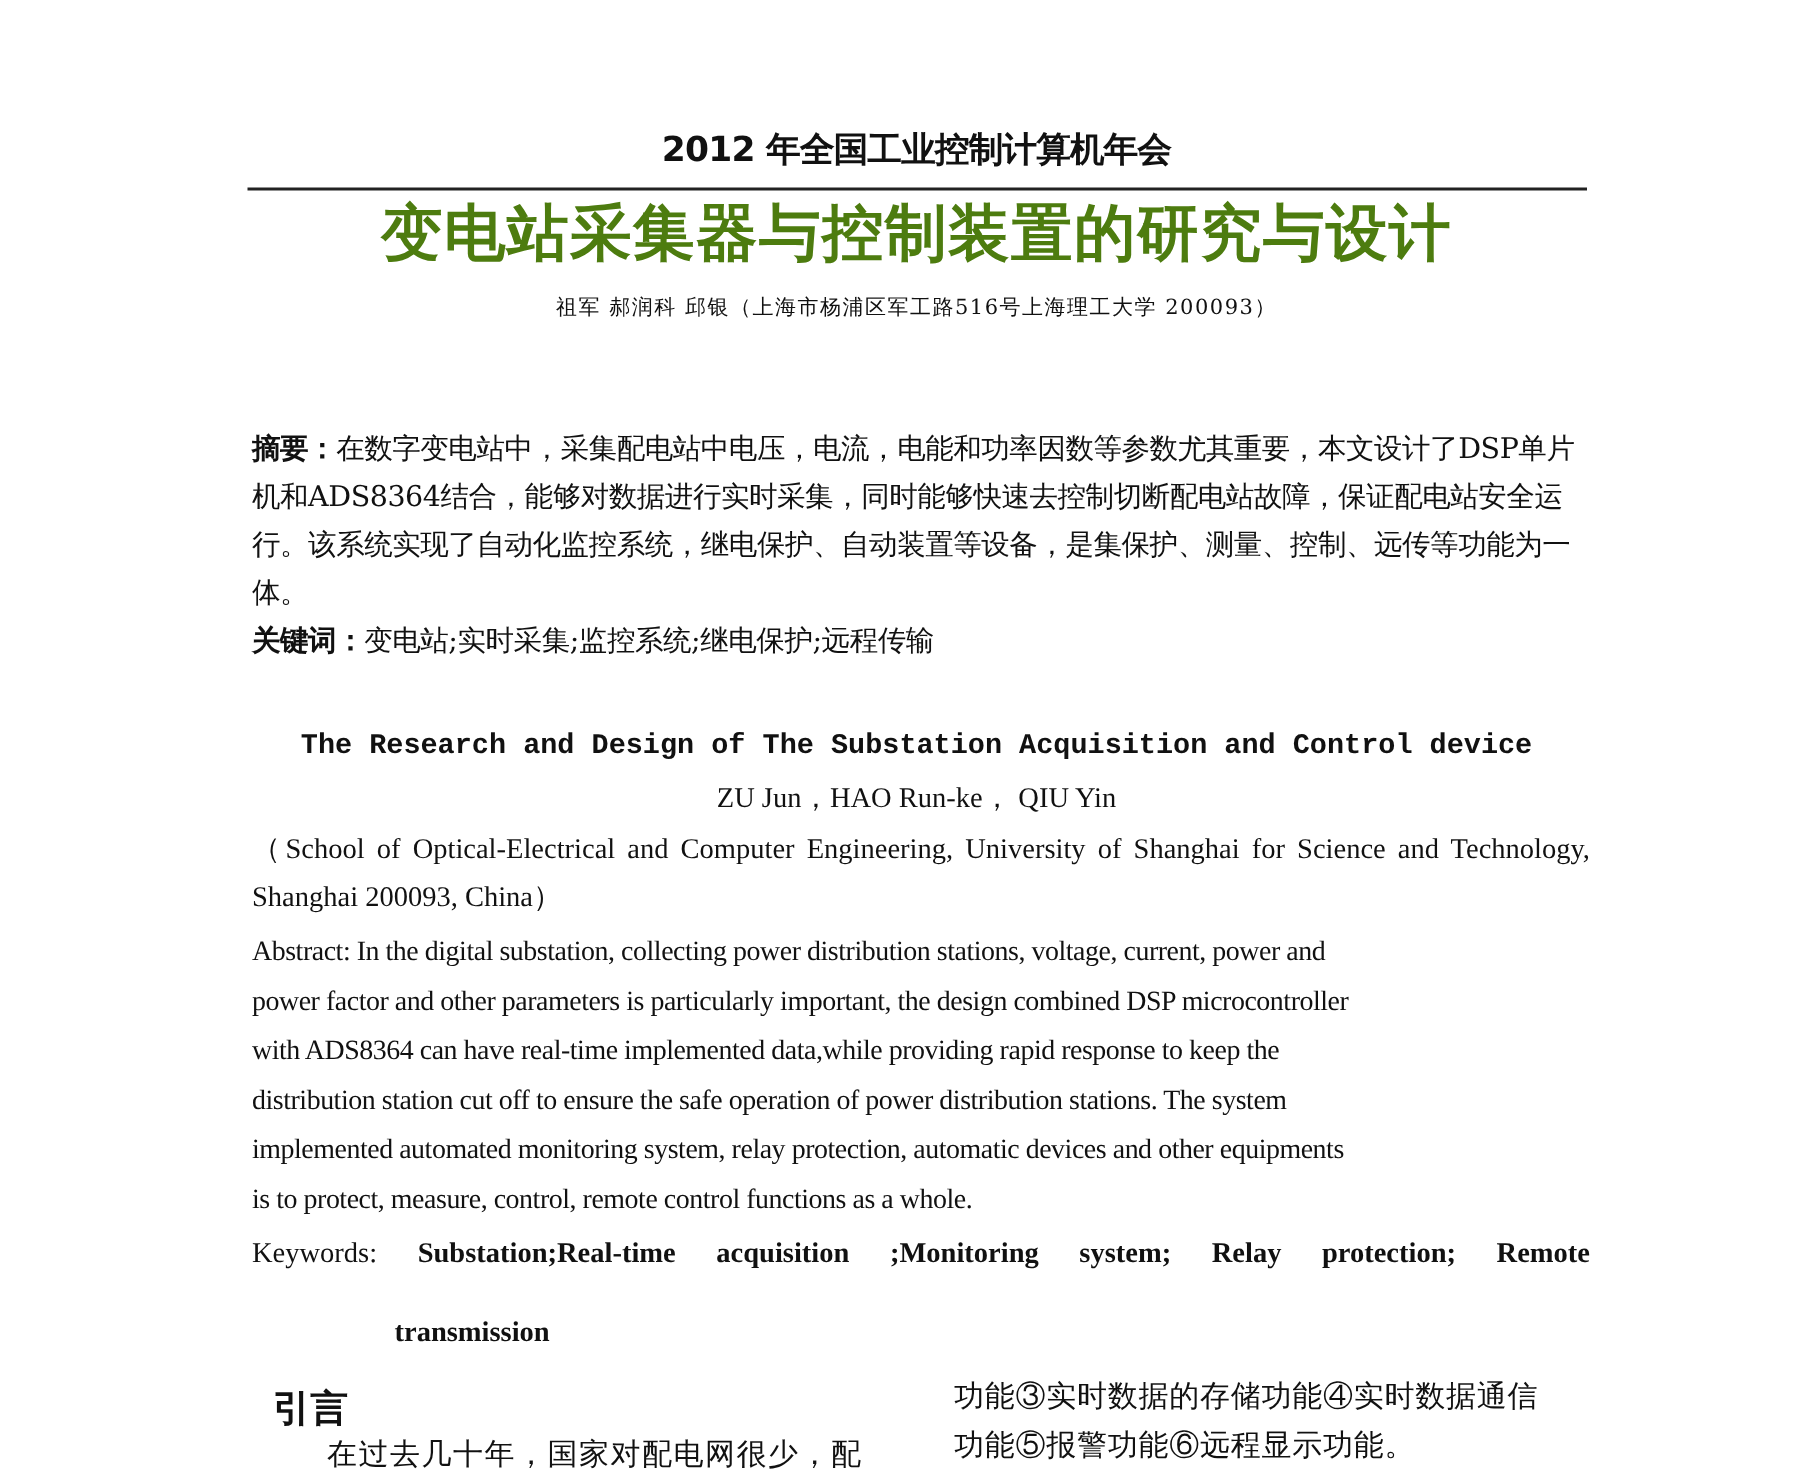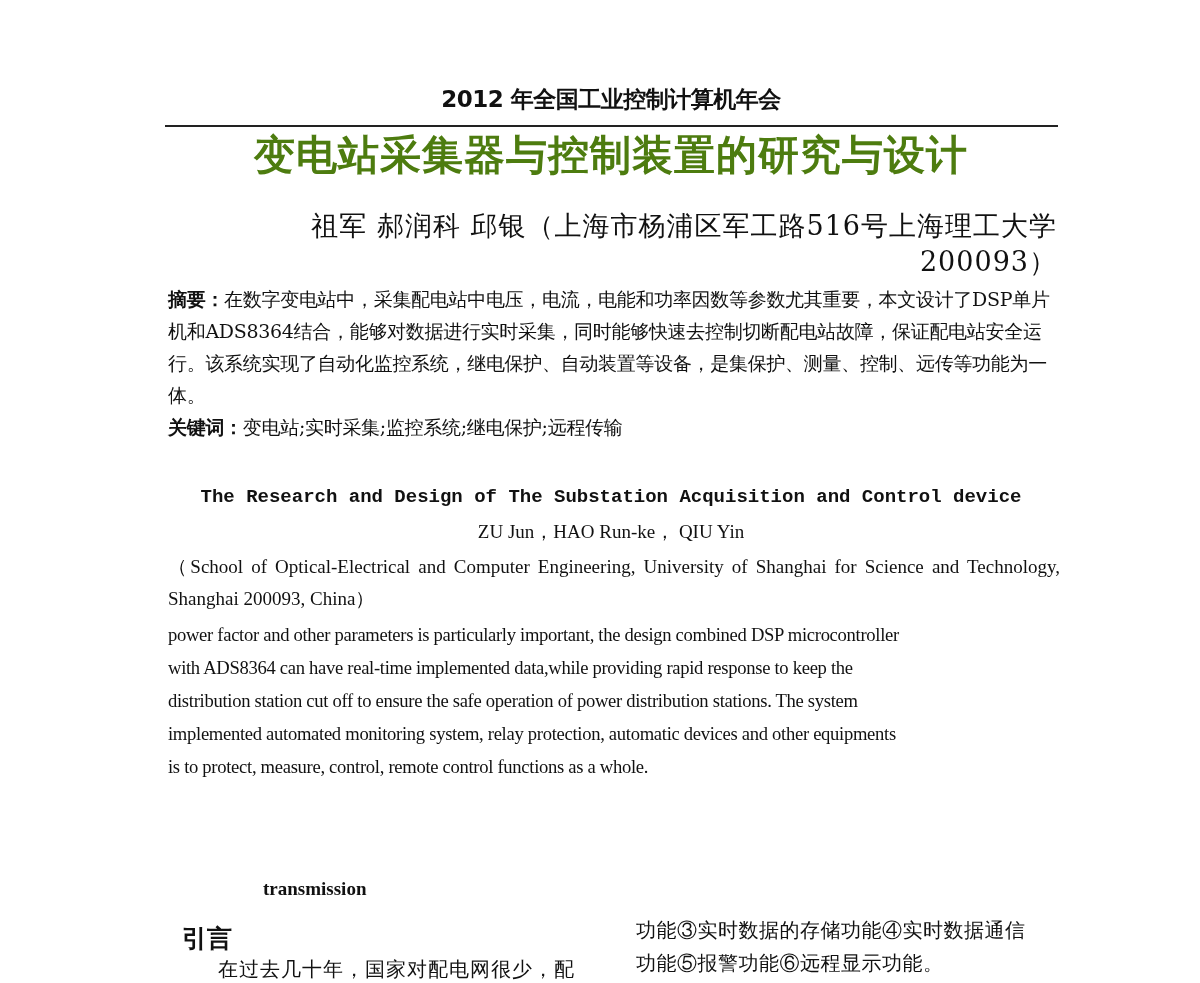--- a/index.html
+++ b/index.html
@@ -18,22 +18,22 @@
   .header-rule {
     position: absolute; left: 165px; width: 893px; top: 125px; height: 0;
     border-top: 2px solid #222;
   }
   .title-cn {
     position: absolute; left: 165px; width: 892px; top: 128px; text-align: center;
     font-family: "DejaVu Sans", "Liberation Sans", sans-serif;
     font-size: 41px; font-weight: bold; letter-spacing: 1px; color: #4d7c0f;
   }
   .authors-cn {
-    position: absolute; left: 165px; width: 892px; top: 196px; text-align: right;
-    font-size: 27px; letter-spacing: 1px; color: #111; margin-top: 12px;
+    position: absolute; left: 165px; width: 892px; top: 196px; text-align: center;
+    font-size: 14px; letter-spacing: 1px; color: #111;
   }
 
   .abs-cn {
     position: absolute; left: 168px; width: 892px; top: 283px;
     font-size: 19px; line-height: 32px; color: #111; letter-spacing: -0.3px;
   }
   .abs-cn .label { font-weight: bold; }
   .abs-cn p { margin: 0; }
   .kw-cn { margin-top: 0; }
 
@@ -97,27 +97,29 @@
   <div class="abs-cn">
     <p><span class="label">摘要：</span><span>在数字变电站中，采集配电站中电压，电流，电能和功率因数等参数尤其重要，本文设计了DSP单片机和ADS8364结合，能够对数据进行实时采集，同时能够快速去控制切断配电站故障，保证配电站安全运行。该系统实现了自动化监控系统，继电保护、自动装置等设备，是集保护、测量、控制、远传等功能为一体。</span></p>
     <p class="kw-cn"><span class="label">关键词：</span><span>变电站;实时采集;监控系统;继电保护;远程传输</span></p>
   </div>
 
   <div class="title-en">The Research and Design of The Substation Acquisition and Control device</div>
   <div class="authors-en">ZU Jun，HAO Run-ke，  QIU Yin</div>
   <div class="affil-en">（School of Optical-Electrical and Computer Engineering, University of Shanghai for Science and Technology, Shanghai 200093, China）</div>
 
   <div class="abs-en">
+    <p>Abstract: In the digital substation, collecting power distribution stations, voltage, current, power and</p>
     <p>power factor and other parameters is particularly important, the design combined DSP microcontroller</p>
     <p>with ADS8364 can have real-time implemented data,while providing rapid response to keep the</p>
     <p>distribution station cut off to ensure the safe operation of power distribution stations. The system</p>
     <p>implemented automated monitoring system, relay protection, automatic devices and other equipments</p>
     <p>is to protect, measure, control, remote control functions as a whole.</p>
   </div>
 
+  <div class="kw-en"><span>Keywords: </span><span class="terms">Substation;Real-time acquisition ;Monitoring system; Relay protection; Remote</span></div>
   <div class="kw-en-cont">transmission</div>
 
   <div class="section-heading">引言</div>
   <div class="col-left-text">在过去几十年，国家对配电网很少，配</div>
   <div class="col-right-text">
     <p>功能③实时数据的存储功能④实时数据通信</p>
     <p>功能⑤报警功能⑥远程显示功能。</p>
   </div>
 
 </div>

